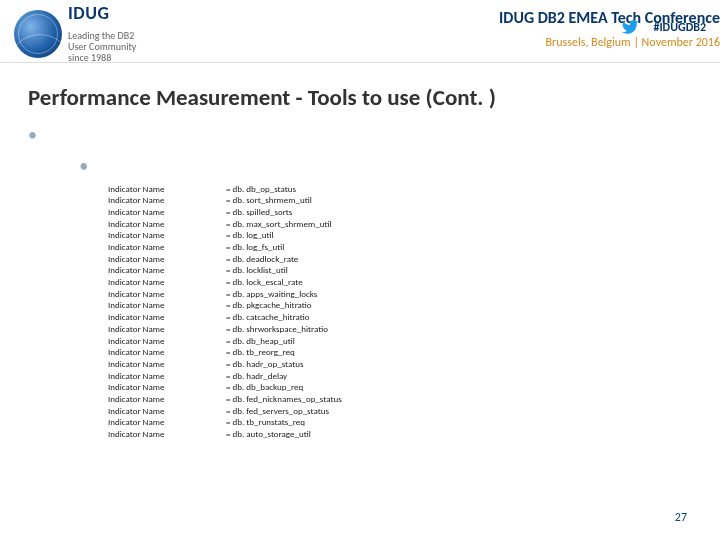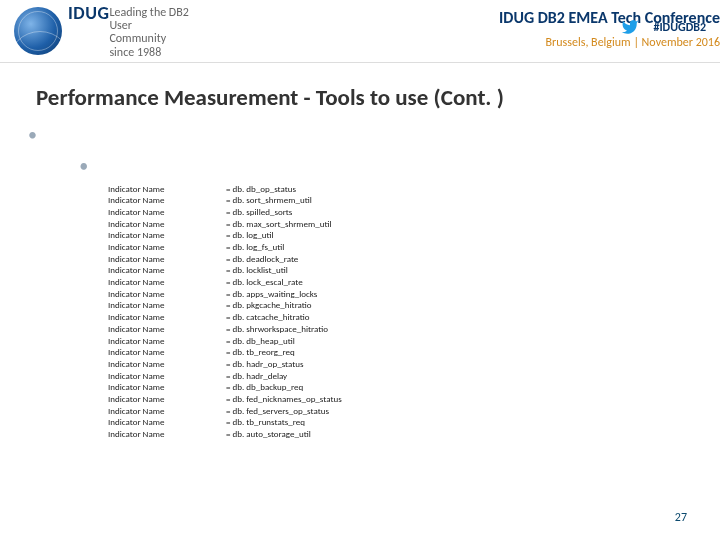--- a/index.html
+++ b/index.html
@@ -1,29 +1,29 @@
 <!DOCTYPE html>
 <html><head>
 <meta charset="utf-8">
 <style>
   html,body{margin:0;padding:0;width:720px;height:540px;background:#fff;font-family:"Segoe UI",Calibri,Arial,sans-serif;color:#1a1a1a;position:relative;overflow:hidden}
   .header{position:relative;height:62px;border-bottom:1px solid #ddd}
   .logo-wrap{position:absolute;left:14px;top:4px;display:flex;align-items:center;gap:6px}
   .logo-globe{width:48px;height:48px;border-radius:50%;background:radial-gradient(circle at 35% 35%,#7fb4e8 0%,#1e5fa8 55%,#0a376b 100%);position:relative;overflow:hidden}
   .logo-globe::before{content:"";position:absolute;left:4px;top:4px;width:40px;height:40px;border-radius:50%;border:1px solid rgba(255,255,255,.35);box-sizing:border-box}
   .logo-globe::after{content:"";position:absolute;left:-6px;top:24px;width:64px;height:64px;border-radius:50%;border:1px solid rgba(255,255,255,.35);box-sizing:border-box}
-  .logo-text{display:flex;line-height:1}
+  .logo-text{display:flex;flex-direction:column;line-height:1}
   .logo-main{font-weight:800;color:#0a376b;font-size:18px;letter-spacing:.5px}
-  .logo-sub{font-size:12px;color:#666;line-height:1.1;margin-top:2px;max-width:80px}
+  .logo-sub{font-size:10px;color:#666;line-height:1.1;margin-top:8px;max-width:80px}
   .header-center{position:absolute;left:0;right:0;top:8px;text-align:right}
   .hdr-title{font-weight:700;color:#0a376b;font-size:16px}
   .hdr-sub{font-size:12px;color:#d38a1e;margin-top:8px}
   .hashtag-wrap{position:absolute;right:14px;top:18px;display:flex;align-items:center;gap:12px;font-size:12px;color:#0a376b;font-weight:700}
   .bird{width:22px;height:18px;fill:#1e9ee8}
-  .slide-title{font-size:23px;font-weight:700;color:#333;margin:20px 0 14px 36px}
+  .slide-title{font-size:23px;font-weight:700;color:#333;margin:20px 0 14px 28px}
   .bullets{margin:0 0 0 28px;padding:0;list-style:none}
   .b1{font-size:18px;color:#333;display:flex;align-items:flex-start;gap:10px;margin-bottom:10px}
   .b1 .dot{color:#9aa9b8;font-size:18px;line-height:1.2}
   .b2{font-size:15px;font-weight:700;color:#333;display:flex;align-items:flex-start;gap:8px;margin:0 0 6px 52px}
   .b2 .dot{color:#9aa9b8;font-size:15px}
   .rows{margin:8px 0 0 108px;font-size:9px;line-height:1.3;color:#222}
   .row{display:flex}
   .row .c1{width:118px}
   .row .c2{}
   .pagenum{position:absolute;right:33px;bottom:16px;font-size:12px;color:#0c4a6e}

